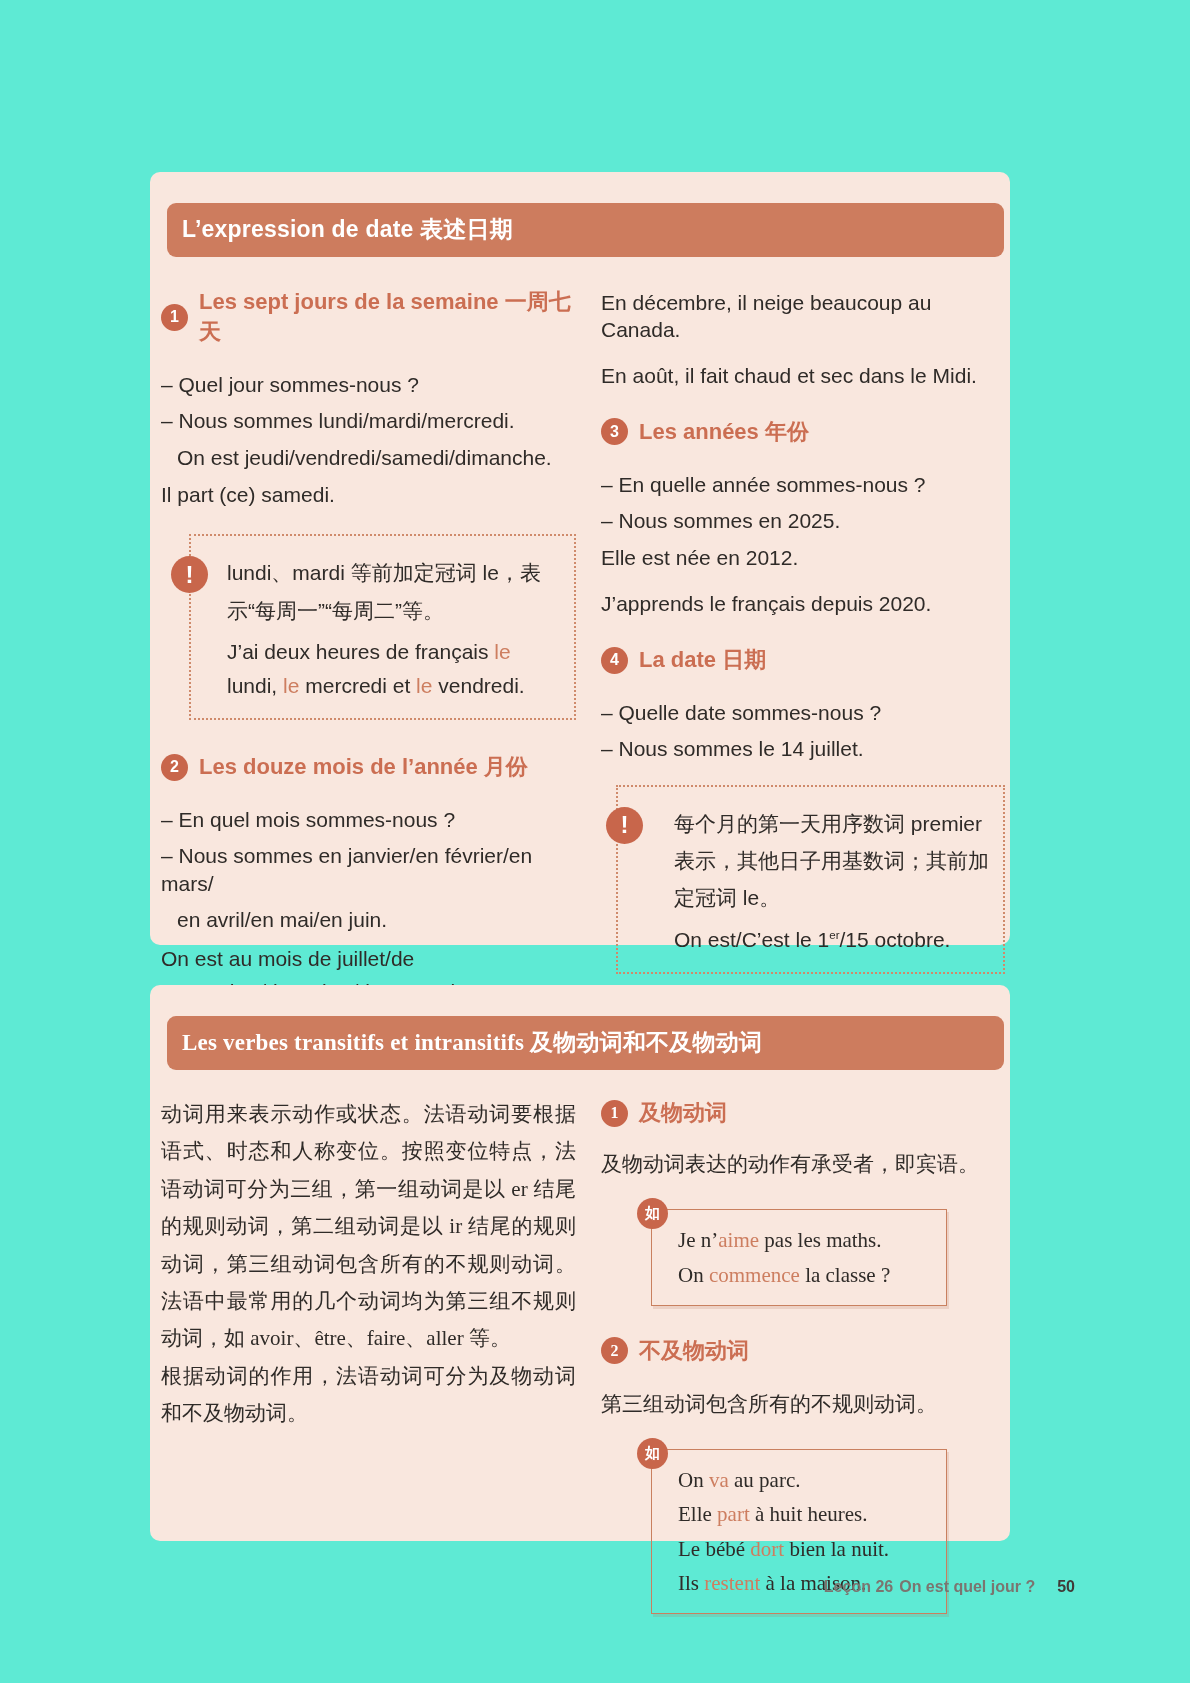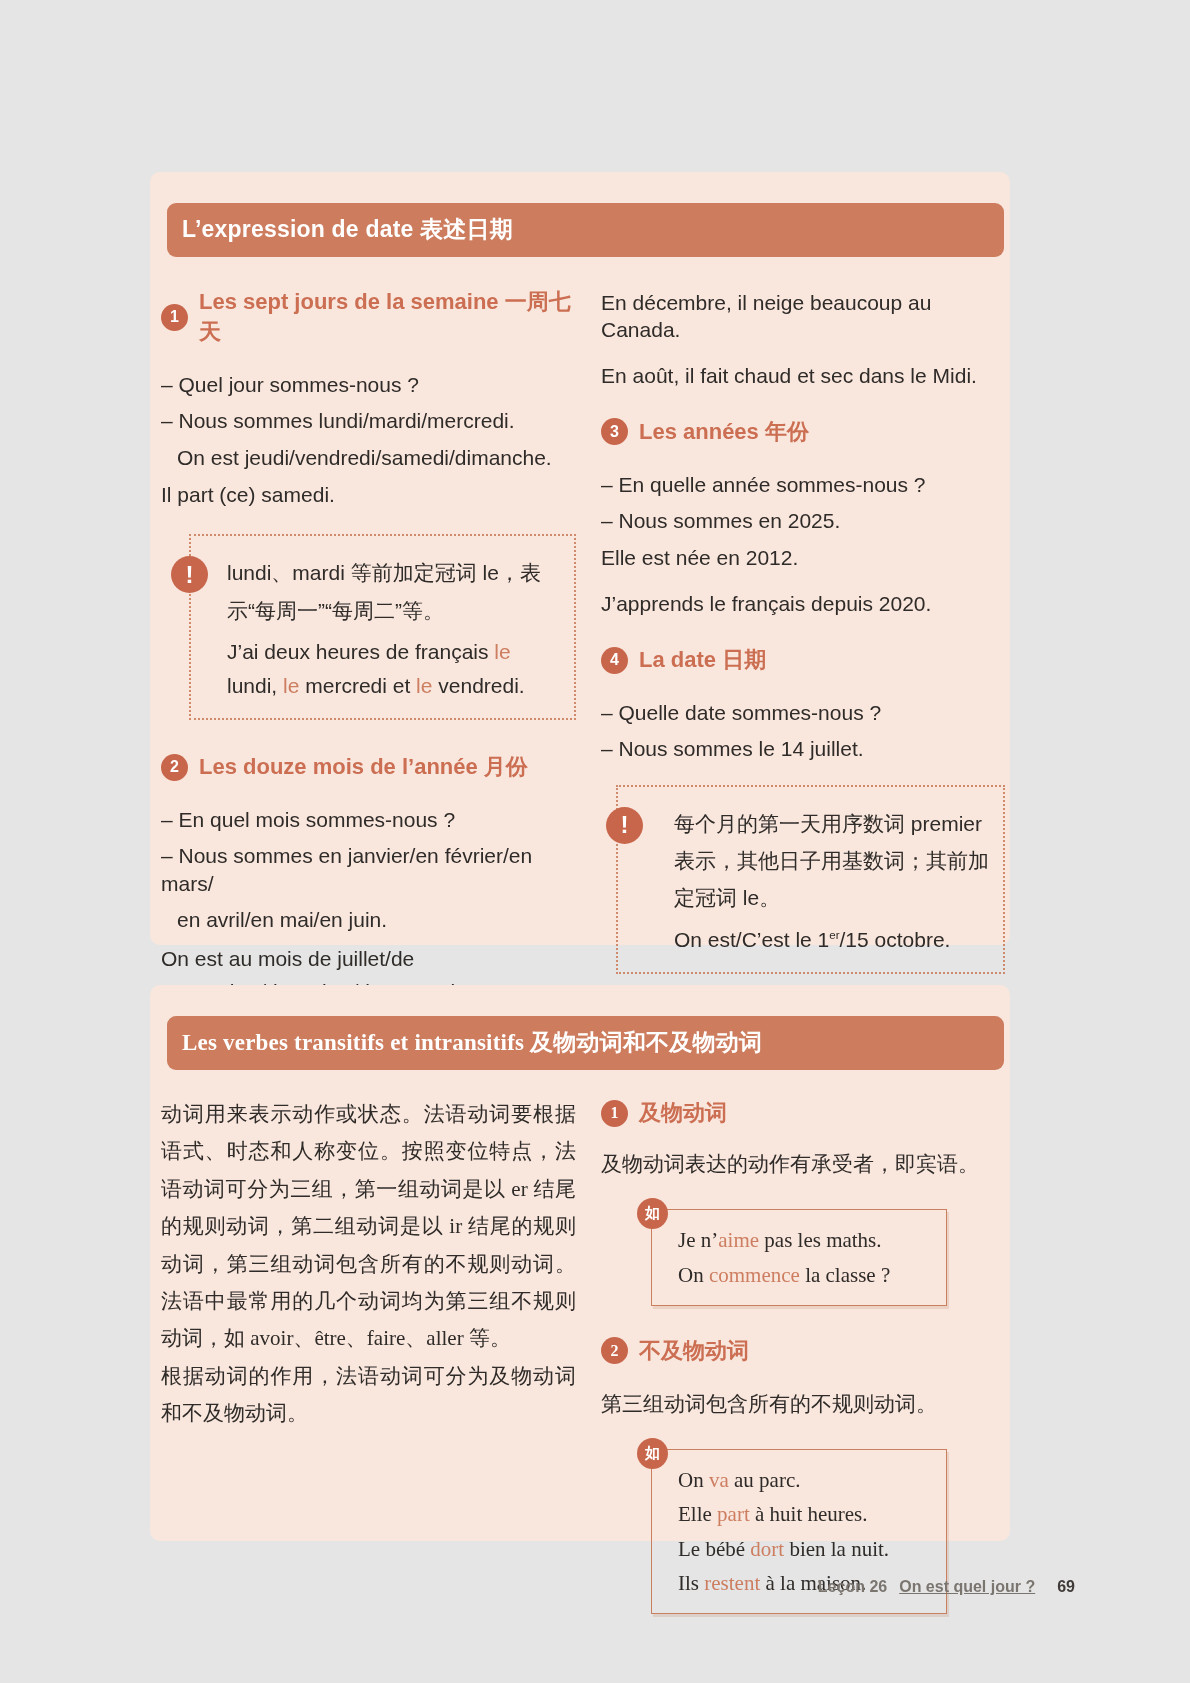--- a/index.html
+++ b/index.html
@@ -1,18 +1,18 @@
 <!DOCTYPE html>
 <html><head>
 <meta charset="utf-8">
 <style>
   * { margin:0; padding:0; box-sizing:border-box; }
   html,body { background:#ffffff; }
   .page {
-    position:relative; width:1190px; height:1683px; background:#e5e5e5;
+    position:relative; width:1190px; height:1683px; background:#5eead4;
     font-family:"Liberation Sans","DejaVu Sans",sans-serif;
     color:#2f2b28; overflow:hidden; margin:0 auto;
   }
   .panel { position:absolute; left:150px; width:860px; background:#f9e7de; border-radius:10px; }
   #panel-date  { top:172px;  height:773px; }
   #panel-verbs { top:985px;  height:556px;font-family:Liberation Serif, serif; }
   .banner {
     margin:31px 6px 0 17px; background:#cd7c5e; border-radius:9px;
     color:#ffffff; font-weight:bold; font-size:23px; letter-spacing:.2px;
     padding:11px 16px 12px 15px;
@@ -61,21 +61,21 @@
 
   .mt10{margin-top:10px} .mt18{margin-top:18px} .mt20{margin-top:20px} .mt22{margin-top:22px}
   .mt24{margin-top:24px} .mt26{margin-top:26px} .mt28{margin-top:28px} .mt30{margin-top:30px}
   .mt32{margin-top:32px}
 
   .footer {
     position:absolute; top:1578px; right:115px;
     font-size:16px; color:#7b7570; display:flex; align-items:flex-end;
   }
   .footer .f-lesson { font-weight:bold; }
-  .footer .f-title  { margin-left:12px; font-weight:bold;text-decoration:underline; }
+  .footer .f-title  { margin-left:6px; font-weight:bold; }
   .footer .pagenum  { margin-left:22px; color:#403b38; font-weight:bold; }
 </style>
 </head>
 <body>
 
 <div class="page">
 
   <section class="panel" id="panel-date">
     <div class="banner">L’expression de date 表述日期</div>
 
@@ -196,16 +196,16 @@
           <div class="ex-line"><span>Ils </span><span class="hl">restent</span><span> à la maison.</span></div>
         </div>
 
       </div>
     </div>
   </section>
 
   <div class="footer">
     <span class="f-lesson">Leçon 26</span>
     <span class="f-title">On est quel jour ?</span>
-    <span class="pagenum">69</span>
+    <span class="pagenum">50</span>
   </div>
 
 </div>
 
 </body></html>

